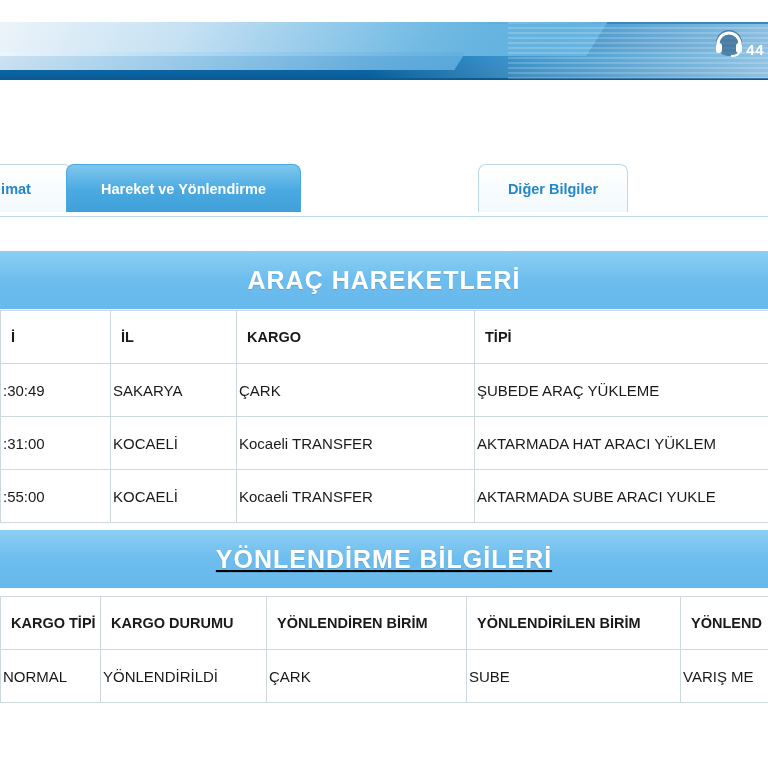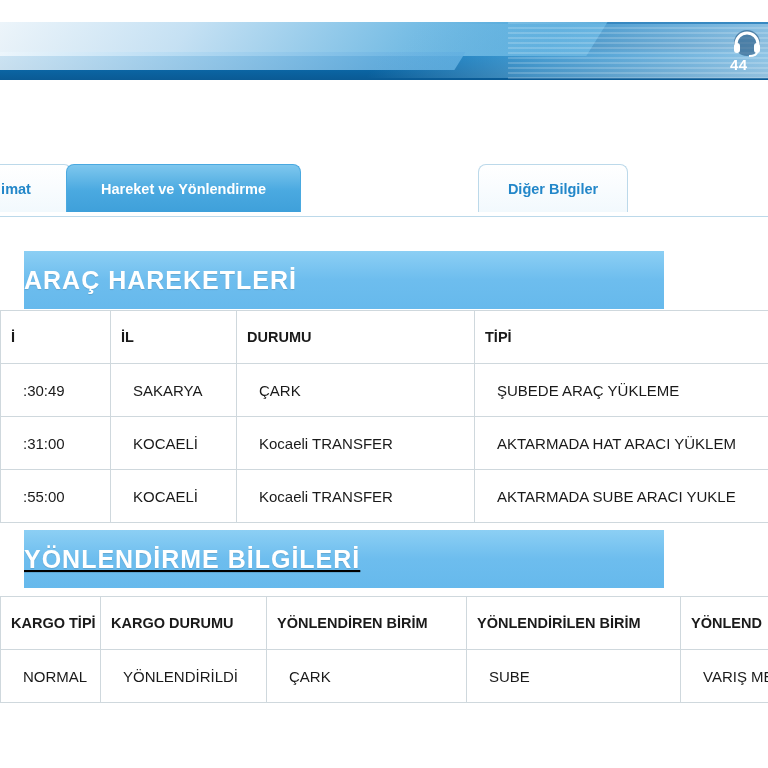--- a/index.html
+++ b/index.html
@@ -70,22 +70,22 @@
       rgba(255,255,255,0.18) 2px,
       rgba(255,255,255,0) 2px,
       rgba(255,255,255,0) 5px
     );
   }
   .banner-right {
     position: absolute;
     right: 4px;
     top: 6px;
     display: flex;
-    flex-direction: column;
-    align-items: flex-start;
+    flex-direction: row;
+    align-items: flex-end;
     color: #ffffff;
   }
   .headset-icon {
     width: 34px;
     height: 30px;
     position: relative;
   }
   .phone-number {
     font-size: 15px;
     font-weight: bold;
@@ -136,29 +136,28 @@
     background: linear-gradient(180deg, #7ec7ee 0%, #4aa9e0 55%, #3fa0da 100%);
     color: #ffffff;
     border-color: #4aa9e0;
     justify-content: center;
   }
 
   
   .section-header {
     position: absolute;
     left: 0;
-    width: 640px;
+    width: 768px;
     height: 58px;
     background: linear-gradient(180deg, #8ccff4 0%, #6dbdee 50%, #66b9ec 100%);
     border-top: 1px solid #ffffff;
     border-bottom: 1px solid #ffffff;
     display: flex;
     align-items: center;
-    justify-content: flex-start;
-    margin-left: 24px;
+    justify-content: center;
   }
   .section-header-title {
     color: #ffffff;
     font-size: 25px;
     font-weight: bold;
     letter-spacing: 1px;
     text-shadow: 0 1px 1px rgba(0,0,0,0.12);
   }
 
   
@@ -181,21 +180,21 @@
     font-size: 14.5px;
     font-weight: bold;
     height: 52px;
     padding: 0 10px;
     background: #ffffff;
   }
   .data-table td {
     font-size: 15px;
     font-weight: normal;
     height: 52px;
-    padding: 0 22px;
+    padding: 0 2px;
     background: #ffffff;
   }
 
   
   #arac-table { top: 310px; }
   #arac-table col.c0 { width: 110px; }
   #arac-table col.c1 { width: 126px; }
   #arac-table col.c2 { width: 238px; }
   #arac-table col.c3 { width: 294px; }
 
@@ -254,21 +253,21 @@
     <colgroup>
       <col class="c0">
         <col class="c1">
         <col class="c2">
         <col class="c3">
     </colgroup>
     <thead>
       <tr>
         <th>İ</th>
         <th>İL</th>
-        <th>DURUMU</th>
+        <th>KARGO</th>
         <th>TİPİ</th>
       </tr>
     </thead>
     <tbody>
       <tr>
         <td>:30:49</td>
         <td>SAKARYA</td>
         <td>ÇARK</td>
         <td>ŞUBEDE ARAÇ YÜKLEME</td>
       </tr>

